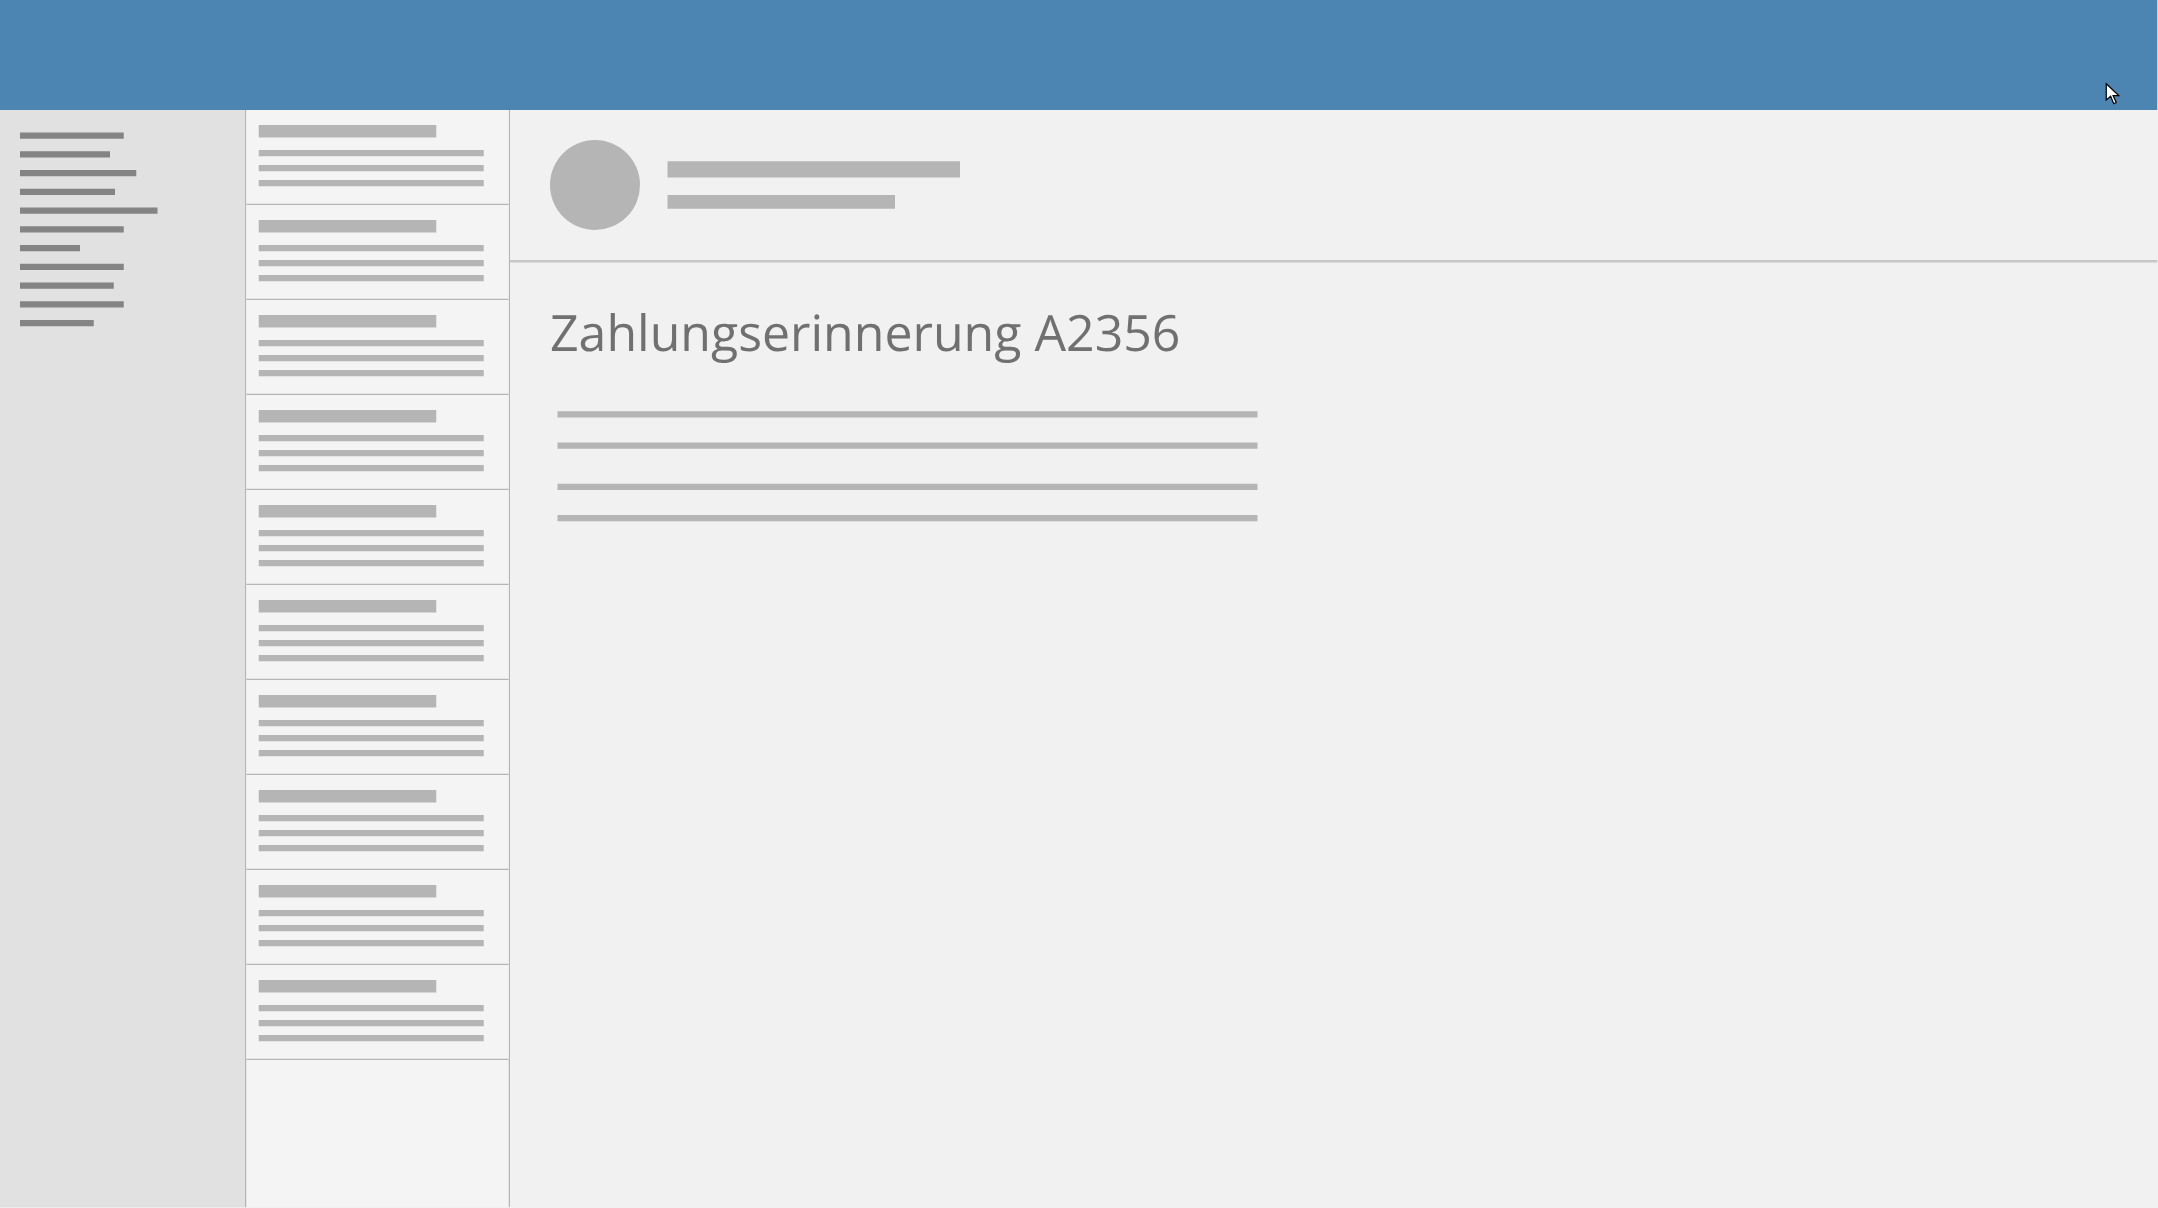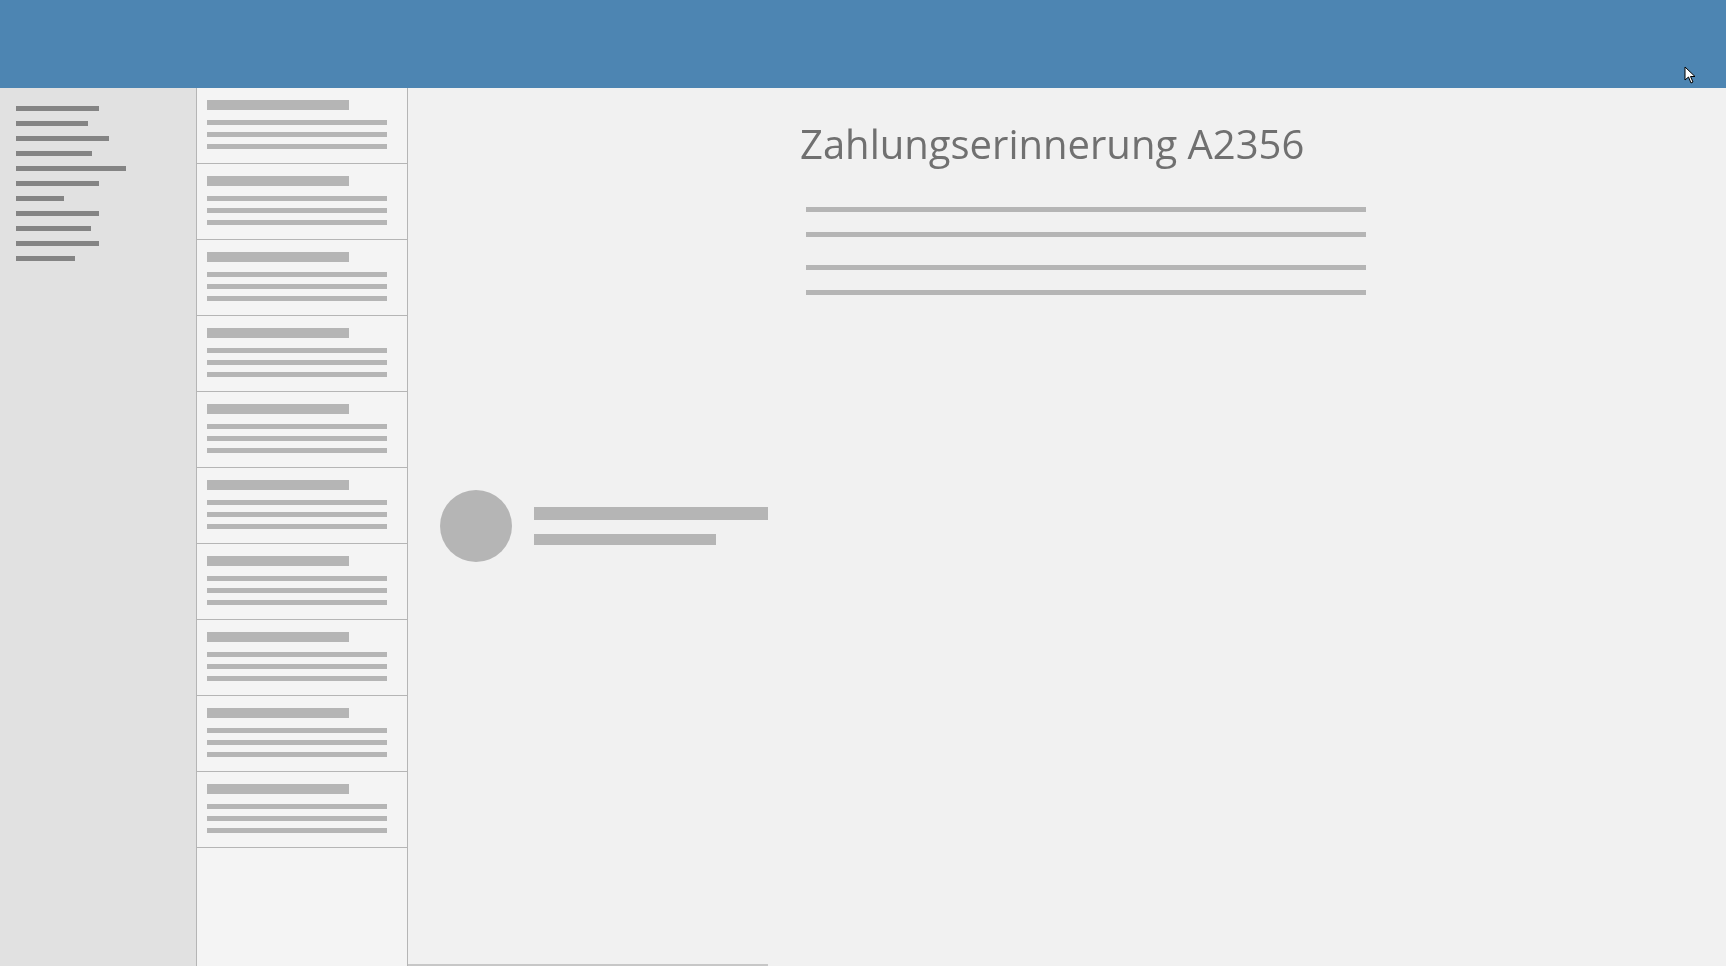--- a/index.html
+++ b/index.html
@@ -7,21 +7,21 @@
   .app { display: flex; flex-direction: column; width: 1726px; height: 966px; }
   .header { height: 88px; background: #4d85b2; width: 100%; position: relative; }
   .body { flex: 1; display: flex; min-height: 0; }
   .nav { width: 196px; background: #e1e1e1; padding: 18px 0 0 16px; }
   .nav .line { height: 5px; background: #848484; margin-bottom: 10px; border-radius: 0; }
   .list { width: 212px; background: #f4f4f4; border-left: 1px solid #b5b5b5; border-right: 1px solid #b5b5b5; overflow: hidden; }
   .list-item { border-bottom: 1px solid #b5b5b5; padding: 12px 10px 14px 10px; background: #f4f4f4; }
   .list-item .lt { height: 10px; background: #b5b5b5; margin-bottom: 10px; }
   .list-item .ll { height: 5px; background: #b5b5b5; margin-bottom: 7px; }
   .list-item .ll:last-child { margin-bottom: 0; }
-  .content { flex: 1; background: #f1f1f1; display: flex; flex-direction: row; }
+  .content { flex: 1; background: #f1f1f1; display: flex; flex-direction: column; }
   .msg-header { display: flex; align-items: center; padding: 24px 0 24px 32px; border-bottom: 2px solid #c7c7c7; }
   .avatar { width: 72px; height: 72px; border-radius: 50%; background: #b5b5b5; margin-right: 22px; flex-shrink: 0; }
   .sender-info .sline1 { height: 13px; width: 234px; background: #b5b5b5; margin-bottom: 14px; }
   .sender-info .sline2 { height: 11px; width: 182px; background: #b5b5b5; }
   .msg-body { padding: 28px 0 0 32px; }
   .subject { font-size: 40px; font-weight: 400; color: #707070; margin-bottom: 36px; }
   .bodylines { padding-left: 6px; }
   .bodylines .bl { height: 5px; width: 560px; background: #b5b5b5; margin-bottom: 20px; }
   .bodylines .gap { height: 8px; }
   .cursor { position: absolute; top: 66px; right: 28px; pointer-events: none; }

